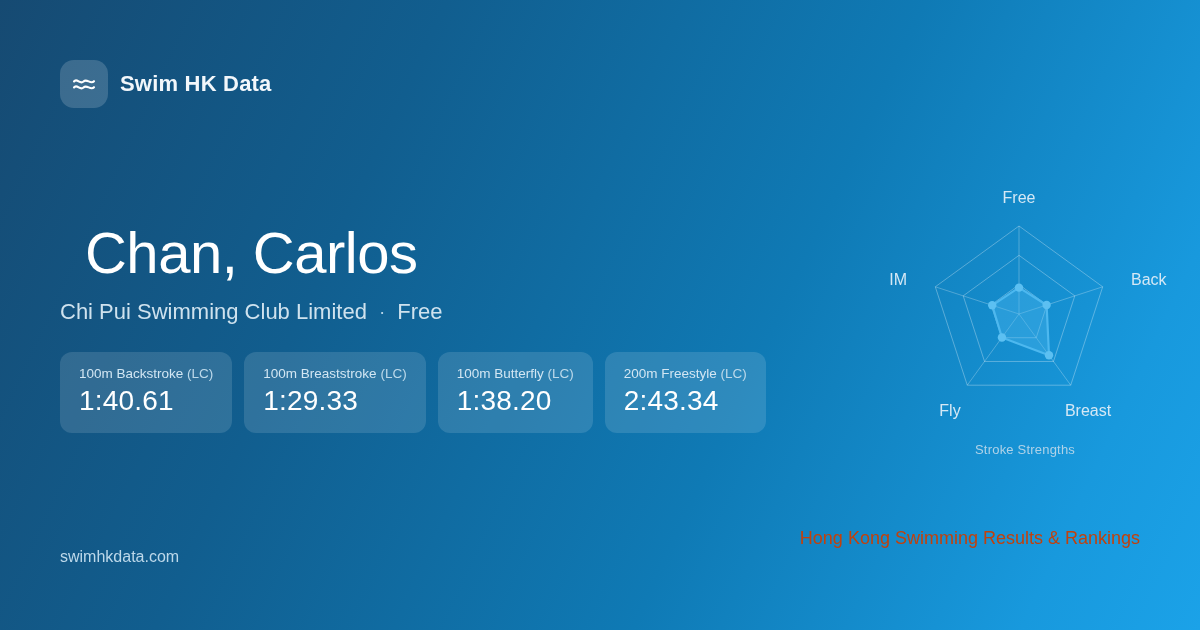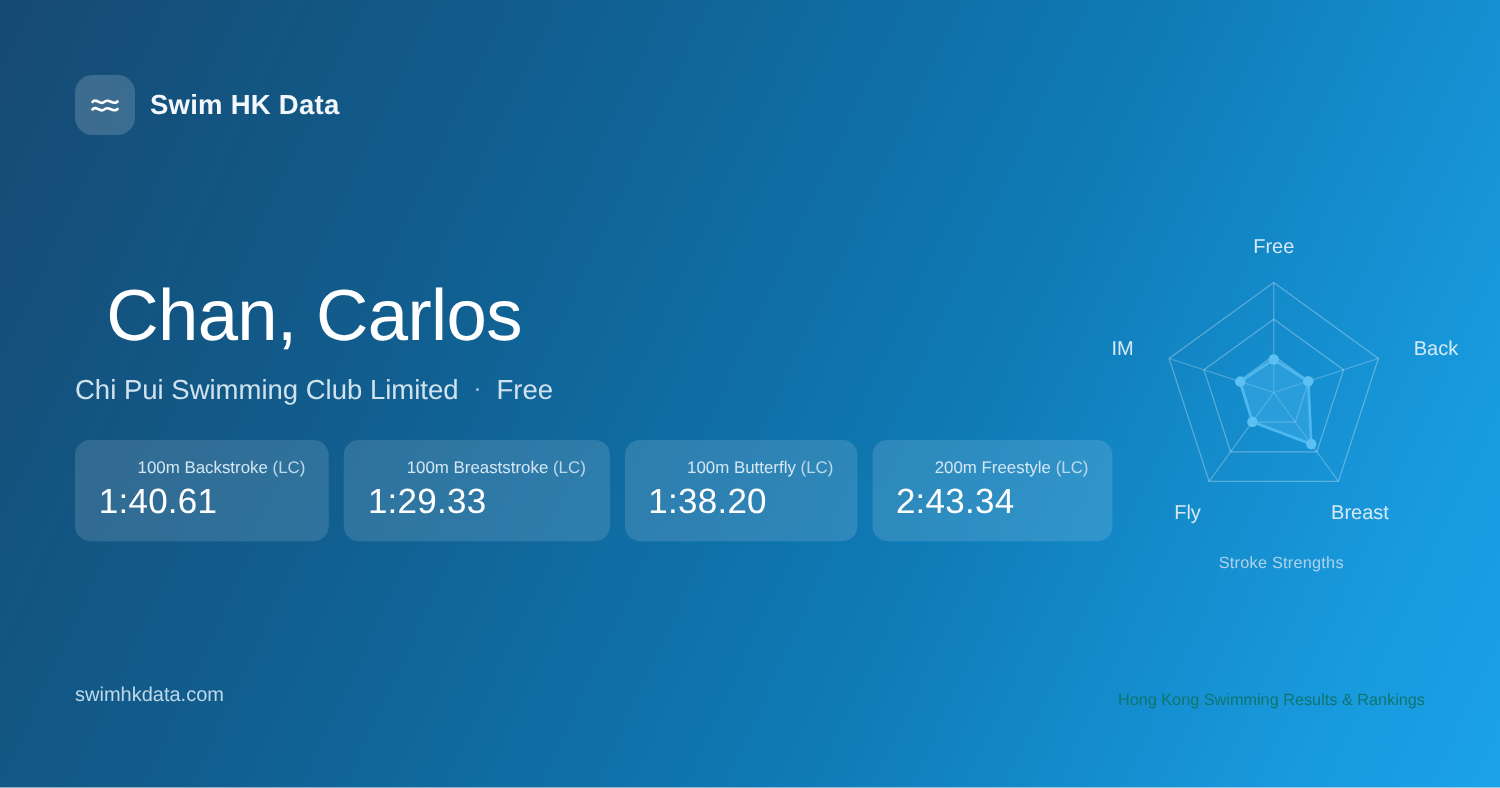--- a/index.html
+++ b/index.html
@@ -30,38 +30,38 @@
   .meta-sep { padding:0 12px; color:#b4d2e6; font-size:19px; }
 
   
   .cards { position:absolute; left:60px; top:352px; display:flex; gap:12px; align-items:flex-start; }
   .card {
     background: rgba(255,255,255,0.13);
     border-radius:12px;
     padding:14px 19px 16px 19px;
     min-width:0;
   }
-  .card-event { font-size:13.5px; color:#d2e6f3; white-space:nowrap; margin-bottom:3px;margin-left:31px; }
+  .card-event { font-size:13.5px; color:#d2e6f3; white-space:nowrap; margin-bottom:3px; }
   .card-event .course { color:#bcd9ea; }
   .card-time { font-size:28px; font-weight:400; color:#ffffff; letter-spacing:0.2px; white-space:nowrap; line-height:1.18; }
 
   
   .radar-wrap { position:absolute; left:880px; top:170px; width:290px; height:300px; }
   .radar-svg { position:absolute; left:0; top:0; }
   .radar-label {
     position:absolute; font-size:16px; color:#d5e8f5; white-space:nowrap;
   }
   .radar-caption {
     position:absolute; left:0; top:272px; width:290px; text-align:center;
     font-size:13px; color:#afd2e8; letter-spacing:.2px;
   }
 
   
   .footer-left { position:absolute; left:60px; top:548px; font-size:16px; color:#bcd8ea; }
-  .footer-right { position:absolute; right:60px; top:552px; font-size:13px; color:#0f766e; }
+  .footer-right { position:absolute; right:60px; top:528px; font-size:18px; color:#c2410c; }
 </style>
 </head>
 <body>
 
 <div class="canvas">
 
   <div class="brand">
     <div class="brand-mark">
       <svg width="26" height="26" viewBox="0 0 26 26" aria-hidden="true">
         <path d="M3 10.5 C6 6.5, 9 14, 12.5 10.5 C16 7, 19.5 14, 23 10.2" fill="none" stroke="#ffffff" stroke-width="2.1" stroke-linecap="round"></path>

